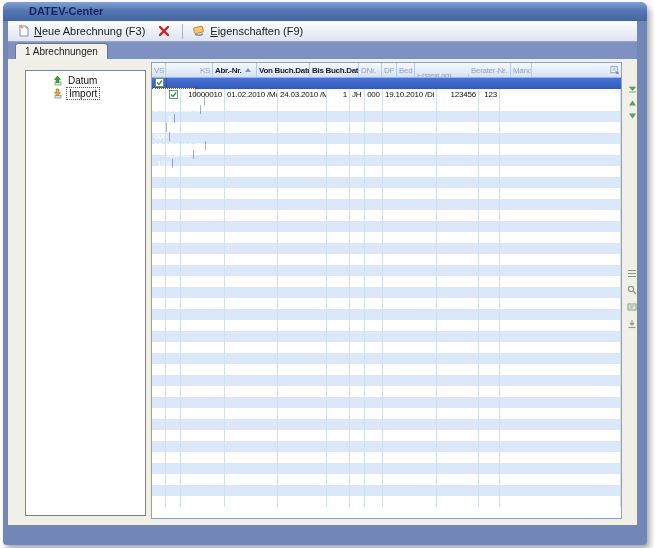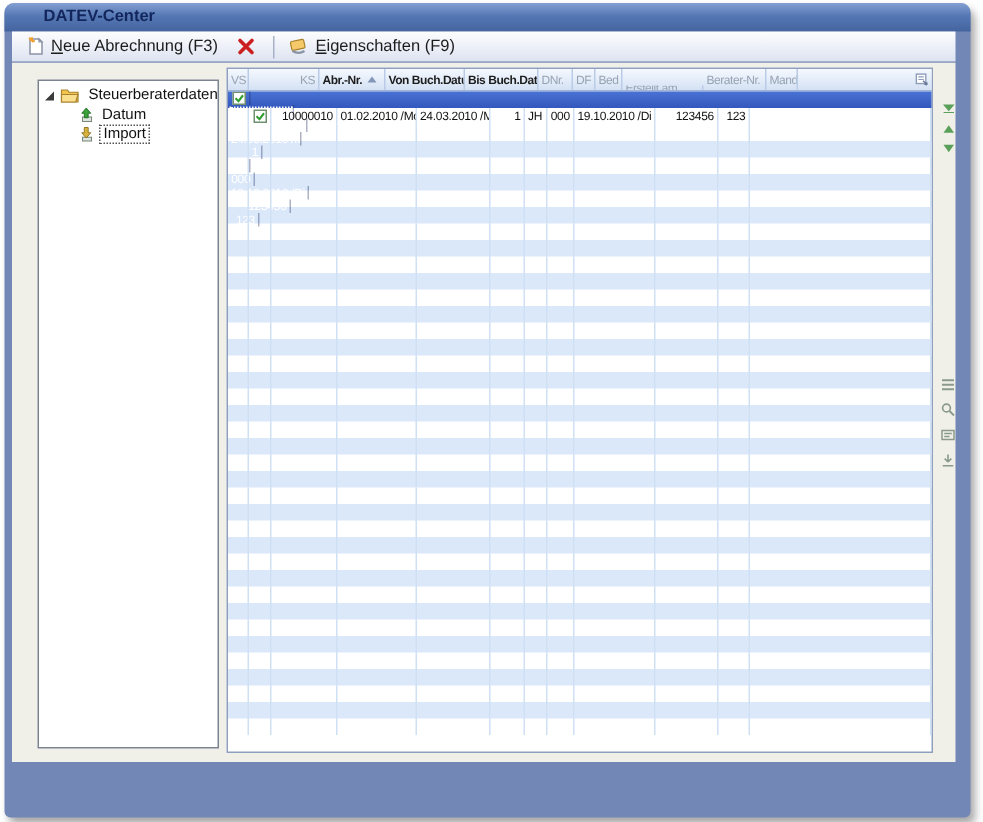--- a/index.html
+++ b/index.html
@@ -127,34 +127,29 @@
       <span>
         <svg width="14" height="13" viewBox="0 0 14 13">
           <rect x="2" y="3" width="9" height="6" rx="1" fill="#f5c86a" stroke="#a8832e" stroke-width="0.8" transform="rotate(-12 6 6)"></rect>
           <path d="M3 10 q4 2.5 8 0" fill="none" stroke="#8a93a5" stroke-width="1.6"></path>
         </svg>
       </span>
       <span><span></span><u>E</u><span>igenschaften (F9)</span></span>
     </div>
   </div>
 
+  <div class="tabstrip">
+    <div class="tab">
+      <span>1 Abrechnungen</span>
+    </div>
+  </div>
 
   <div class="page">
 
     <div class="treepanel">
-      <div class="trow">
-        <span class="expander"></span>
-        <span>
-          <svg width="14" height="11" viewBox="0 0 14 11">
-            <path d="M1 2 h4 l1 1.5 h6 v6.5 h-11 z" fill="#f4c54e" stroke="#a8832e" stroke-width="0.8"></path>
-            <path d="M1 5 h11 l-1.5 5 h-9.5 z" fill="#fadf8e" stroke="#a8832e" stroke-width="0.8"></path>
-          </svg>
-        </span>
-        <span class="treelabel">Steuerberaterdaten</span>
-      </div>
       <div class="trow child">
         <span>
           <svg width="11" height="11" viewBox="0 0 11 11">
             <rect x="3" y="7" width="6" height="3" fill="#dfe6df" stroke="#7a8a7a" stroke-width="0.7"></rect>
             <path d="M5.5 1 L8.5 4.5 H6.8 V7.5 H4.2 V4.5 H2.5 Z" fill="#3aa03a" stroke="#1f6e1f" stroke-width="0.6"></path>
           </svg>
         </span>
         <span class="treelabel">Datum</span>
       </div>
       <div class="trow child">

